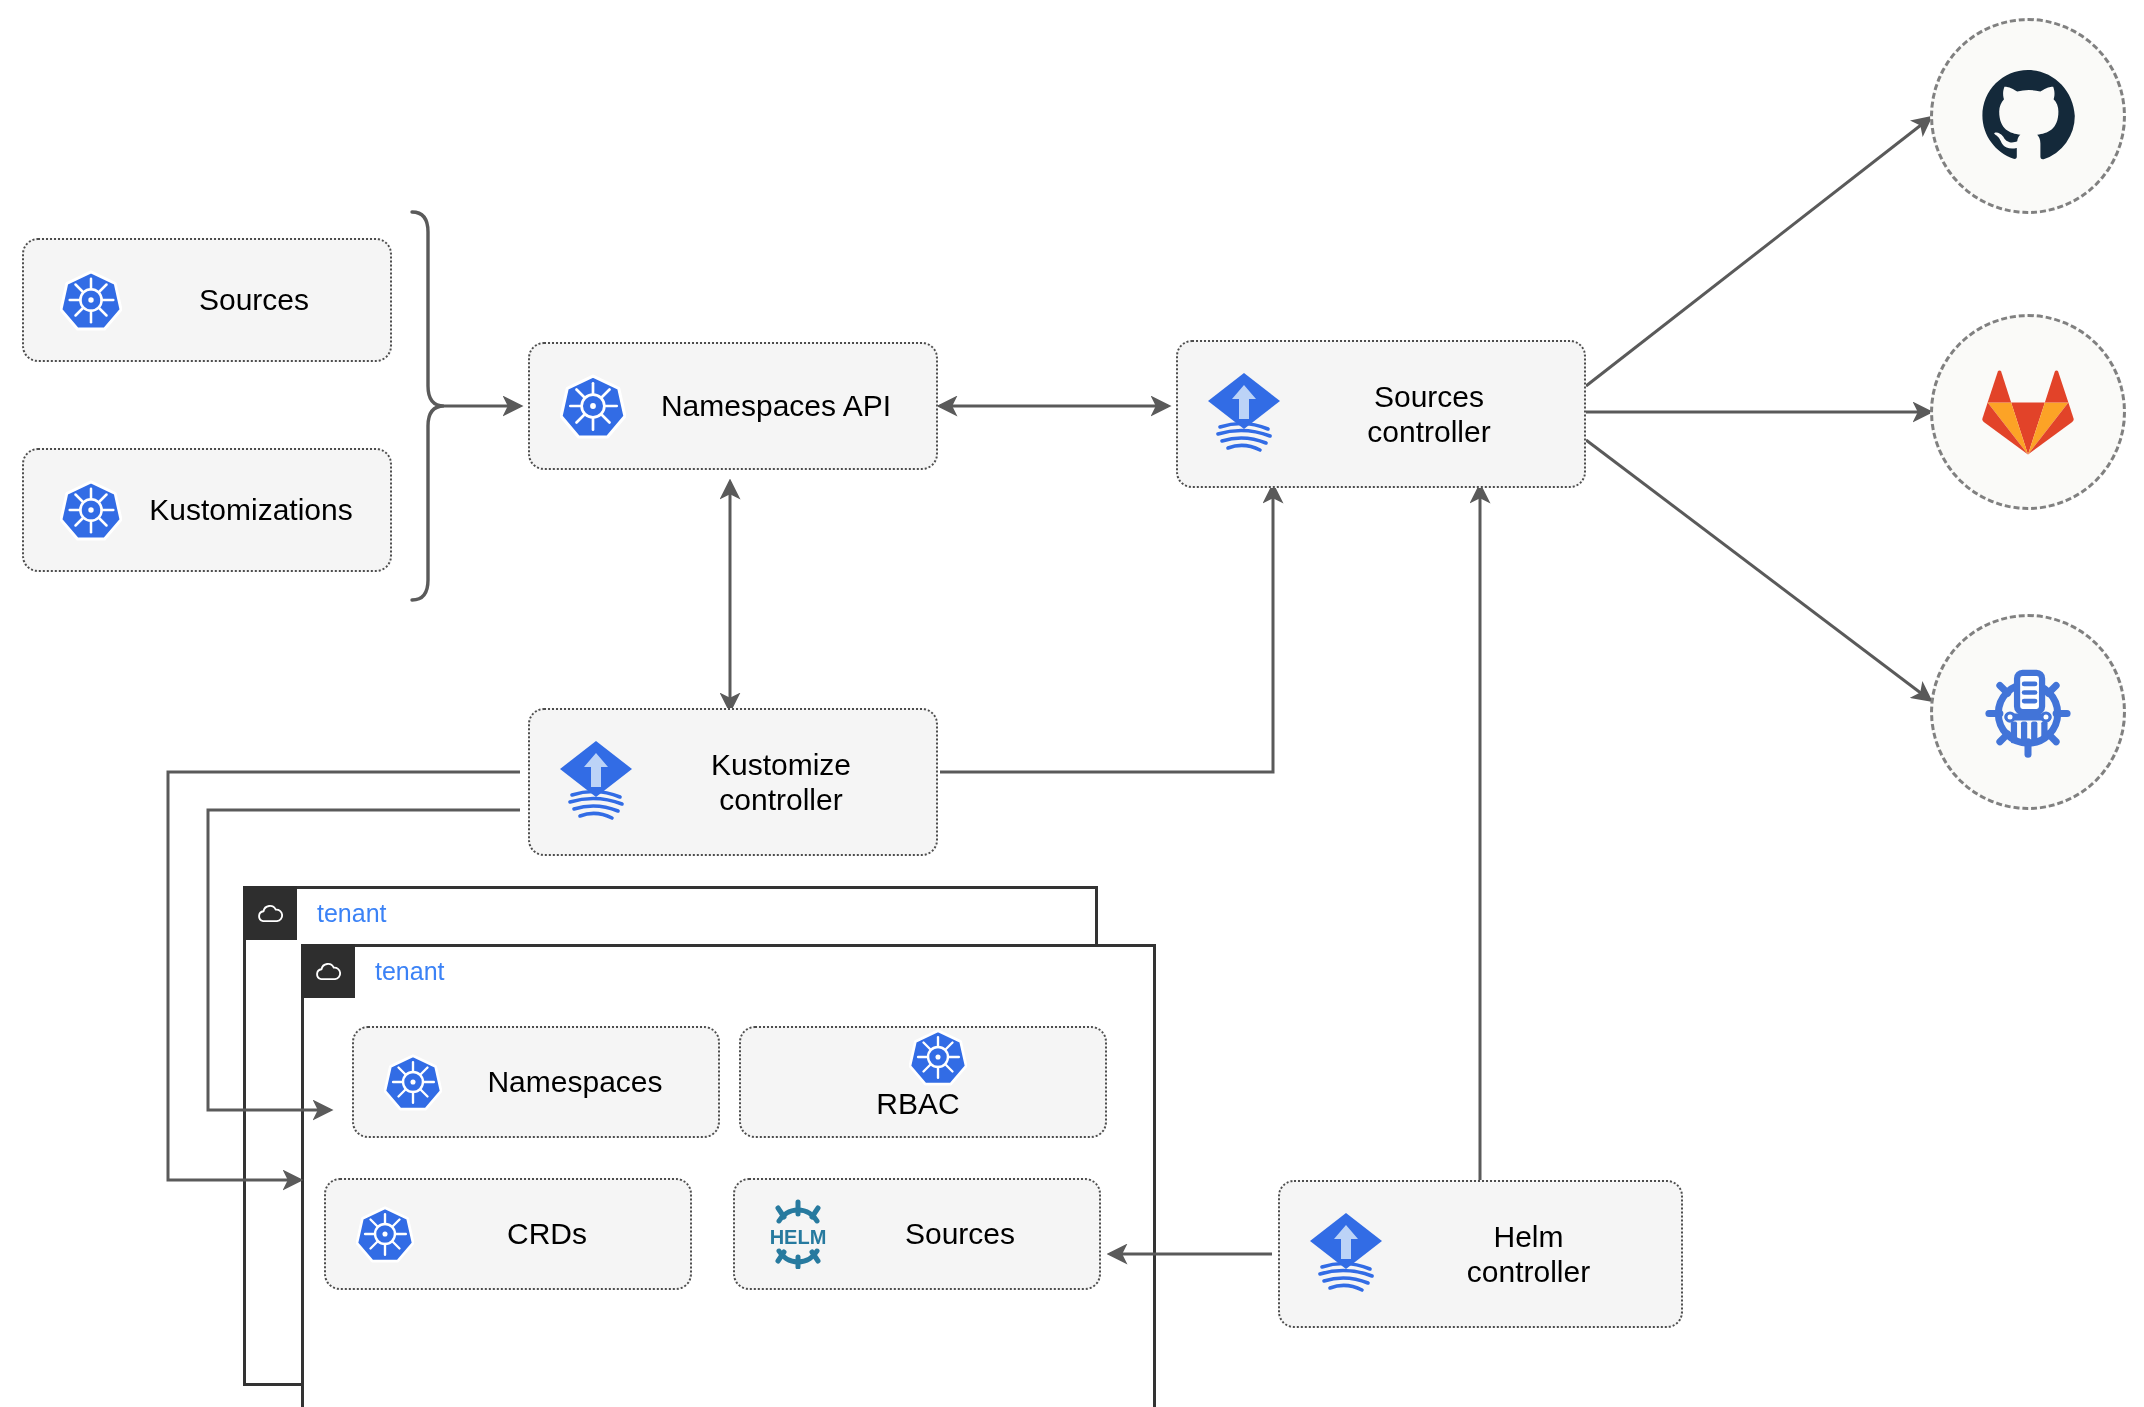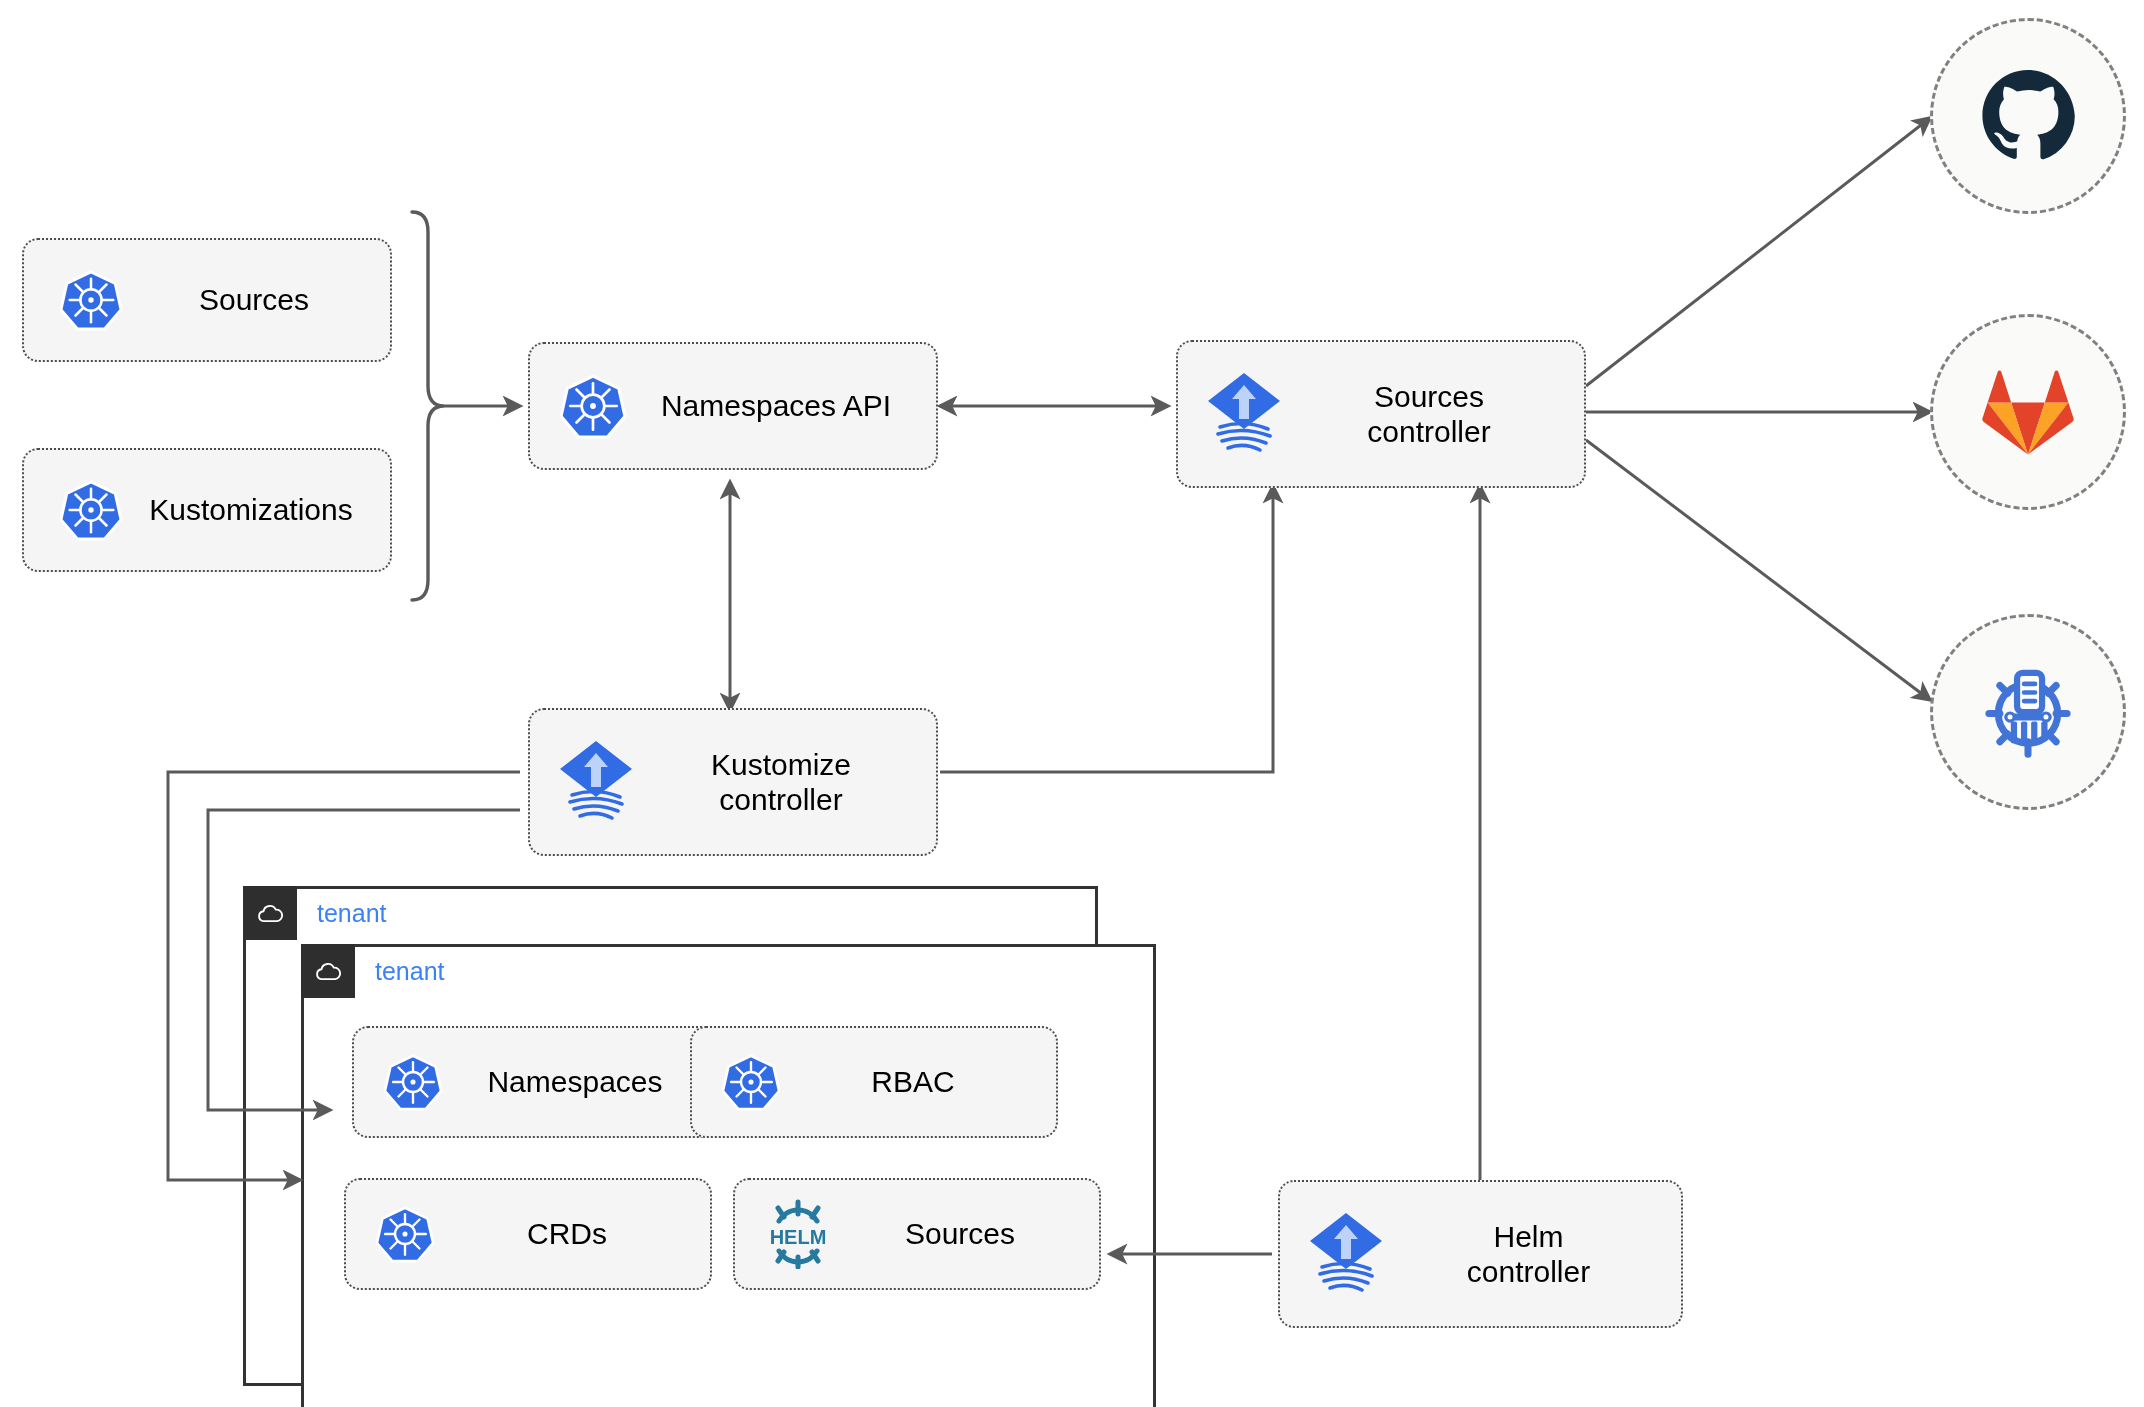--- a/index.html
+++ b/index.html
@@ -296,42 +296,42 @@
           <line x1="40" y1="40" x2="48" y2="48"></line>
           <line x1="48" y1="16" x2="40" y2="24"></line>
           <line x1="24" y1="40" x2="16" y2="48"></line>
         </g>
         <circle cx="32" cy="32" r="2.8" fill="#ffffff"></circle>
       </svg>
     </span>
     <span class="nlabel">Namespaces</span>
   </div>
 
-  <div class="node" style="left:690px; top:1026px; width:368px; height:112px;">
+  <div class="node" style="left:739px; top:1026px; width:368px; height:112px;flex-direction:column;">
     <span class="nicon" style="margin-left:30px;">
       <svg width="58" height="58" viewBox="0 0 64 64" aria-hidden="true">
         <polygon points="32,3 57,15 63,42 46,62 18,62 1,42 7,15" fill="#326CE5" stroke="#ffffff" stroke-width="3" stroke-linejoin="round"></polygon>
         <g stroke="#ffffff" stroke-width="2.6" fill="none" stroke-linecap="round">
           <circle cx="32" cy="32" r="11"></circle>
           <line x1="32" y1="10" x2="32" y2="21"></line>
           <line x1="32" y1="43" x2="32" y2="55"></line>
           <line x1="10" y1="32" x2="21" y2="32"></line>
           <line x1="43" y1="32" x2="55" y2="32"></line>
           <line x1="16" y1="16" x2="24" y2="24"></line>
           <line x1="40" y1="40" x2="48" y2="48"></line>
           <line x1="48" y1="16" x2="40" y2="24"></line>
           <line x1="24" y1="40" x2="16" y2="48"></line>
         </g>
         <circle cx="32" cy="32" r="2.8" fill="#ffffff"></circle>
       </svg>
     </span>
     <span class="nlabel">RBAC</span>
   </div>
 
-  <div class="node" style="left:344px; top:1178px; width:368px; height:112px;">
+  <div class="node" style="left:324px; top:1178px; width:368px; height:112px;">
     <span class="nicon" style="margin-left:30px;">
       <svg width="58" height="58" viewBox="0 0 64 64" aria-hidden="true">
         <polygon points="32,3 57,15 63,42 46,62 18,62 1,42 7,15" fill="#326CE5" stroke="#ffffff" stroke-width="3" stroke-linejoin="round"></polygon>
         <g stroke="#ffffff" stroke-width="2.6" fill="none" stroke-linecap="round">
           <circle cx="32" cy="32" r="11"></circle>
           <line x1="32" y1="10" x2="32" y2="21"></line>
           <line x1="32" y1="43" x2="32" y2="55"></line>
           <line x1="10" y1="32" x2="21" y2="32"></line>
           <line x1="43" y1="32" x2="55" y2="32"></line>
           <line x1="16" y1="16" x2="24" y2="24"></line>

